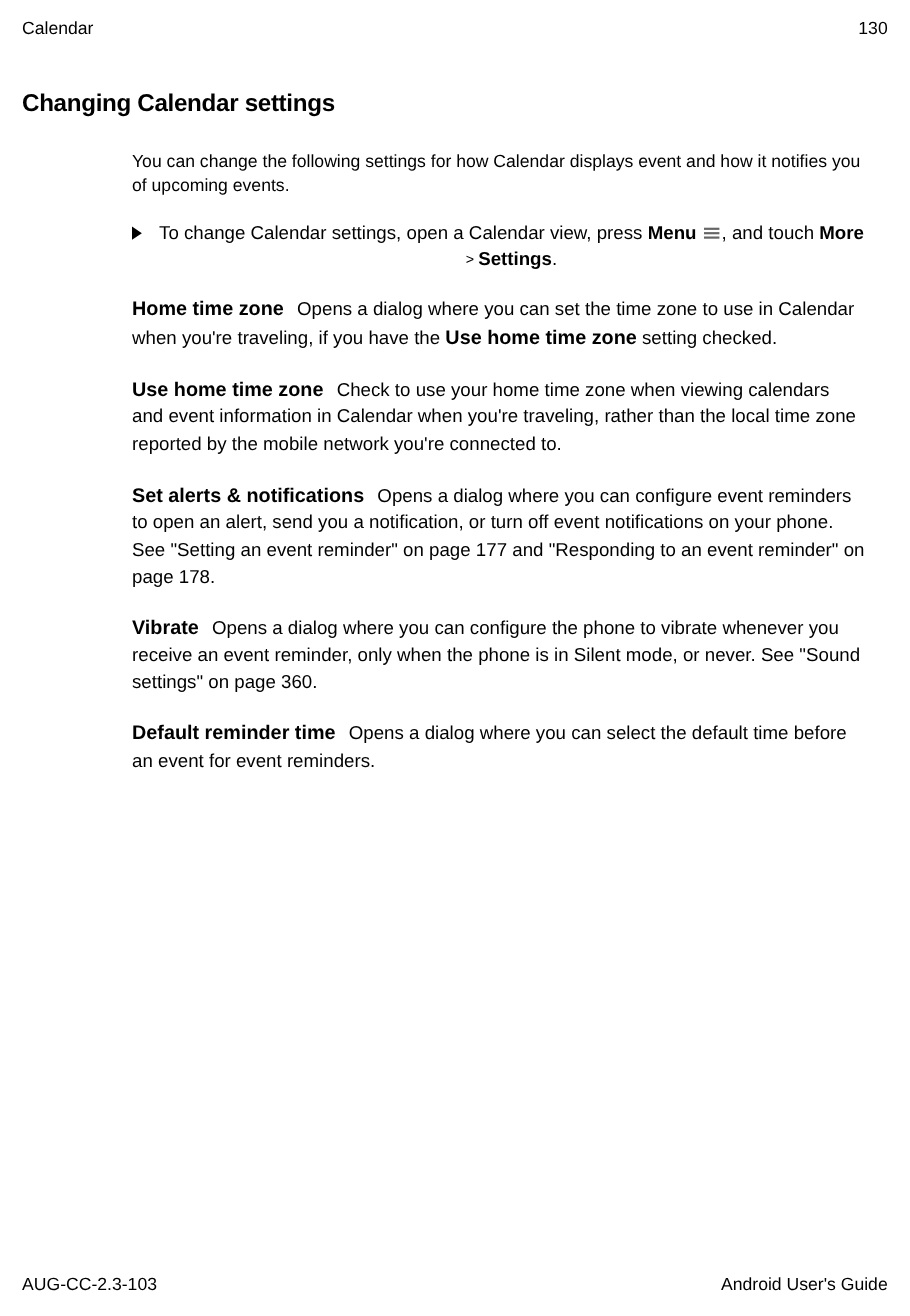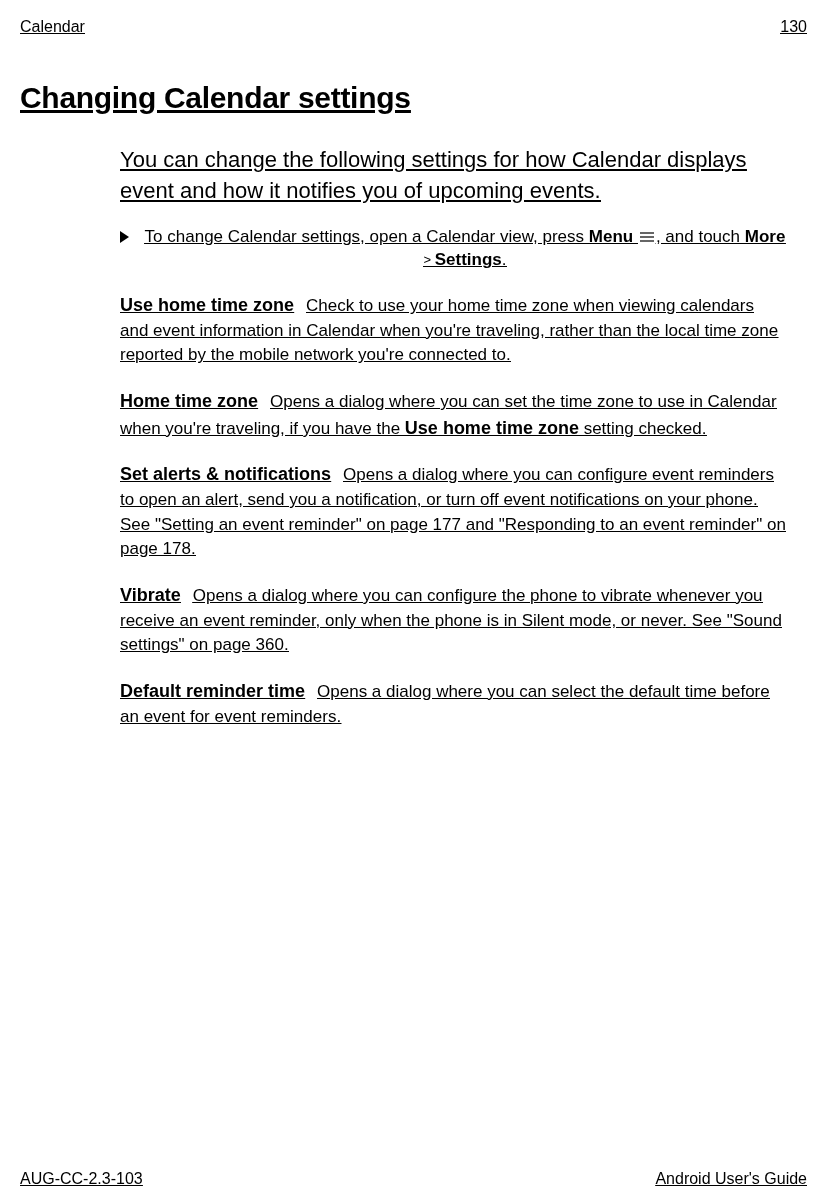--- a/index.html
+++ b/index.html
@@ -1,47 +1,46 @@
 <!DOCTYPE html>
 <html><head>
   <meta charset="utf-8">
   <style>
     * {
       margin: 0;
       padding: 0;
       box-sizing: border-box;
-      text-decoration: underline;
     }
     body {
       width: 827px;
       height: 1196px;
       background: white;
       font-family: Arial, Helvetica, sans-serif;
       color: #000;
       position: relative;
       padding: 18px 20px;
     }
     .header {
       display: flex;
       justify-content: space-between;
       font-size: 16px;
       margin-bottom: 45px;
     }
     .page-title {
-      font-size: 30px;
+      font-size: 22px;
       font-weight: bold;
       margin-bottom: 30px;
       letter-spacing: -0.3px;
     }
     .content {
       padding-left: 100px;
       padding-right: 20px;
     }
     .intro {
-      font-size: 22px;
+      font-size: 16px;
       line-height: 1.4;
       margin-bottom: 18px;
     }
     .instruction-row {
       display: flex;
       align-items: flex-start;
       margin-bottom: 20px;
       text-align: center;
     }
     .bullet-icon {
@@ -88,21 +87,21 @@
       font-weight: bold;
       font-size: 18px;
       margin-right: 12px;
     }
     .setting-item .bold {
       font-weight: bold;
       font-size: 18px;
     }
     .footer {
       position: absolute;
-      bottom: 8px;
+      bottom: 18px;
       left: 20px;
       right: 20px;
       display: flex;
       justify-content: space-between;
       font-size: 16px;
     }
     .chevron {
       font-size: 13px;
       vertical-align: middle;
     }
@@ -123,25 +122,25 @@
 
   <div class="instruction-row">
     <span class="bullet-icon"></span>
     <p class="instruction-text">
       <span>To change Calendar settings, open a Calendar view, press </span><span class="bold">Menu</span>
       <span class="menu-icon"></span><span>, and touch </span><span class="bold">More</span><span class="chevron"> &gt; </span><span class="bold">Settings</span><span>.</span>
     </p>
   </div>
 
   <p class="setting-item">
-    <span class="setting-name">Use home time zone</span><span>Check to use your home time zone when viewing calendars and event information in Calendar when you're traveling, rather than the local time zone reported by the mobile network you're connected to.</span>
+    <span class="setting-name">Home time zone</span><span>Opens a dialog where you can set the time zone to use in Calendar when you're traveling, if you have the </span><span class="bold">Use home time zone</span><span> setting checked.</span>
   </p>
 
   <p class="setting-item">
-    <span class="setting-name">Home time zone</span><span>Opens a dialog where you can set the time zone to use in Calendar when you're traveling, if you have the </span><span class="bold">Use home time zone</span><span> setting checked.</span>
+    <span class="setting-name">Use home time zone</span><span>Check to use your home time zone when viewing calendars and event information in Calendar when you're traveling, rather than the local time zone reported by the mobile network you're connected to.</span>
   </p>
 
 
   <p class="setting-item">
     <span class="setting-name">Set alerts &amp; notifications</span><span>Opens a dialog where you can configure event reminders to open an alert, send you a notification, or turn off event notifications on your phone. See "Setting an event reminder" on page 177 and "Responding to an event reminder" on page 178.</span>
   </p>
 
 
   <p class="setting-item">
     <span class="setting-name">Vibrate</span><span>Opens a dialog where you can configure the phone to vibrate whenever you receive an event reminder, only when the phone is in Silent mode, or never. See "Sound settings" on page 360.</span>

